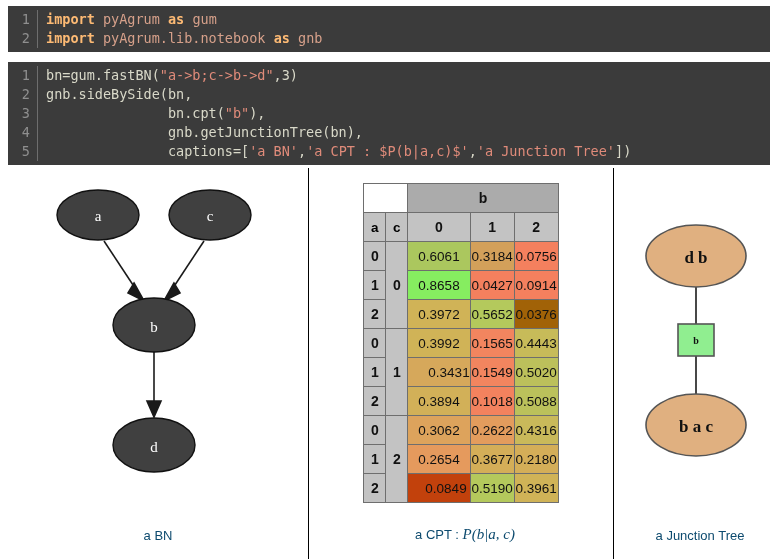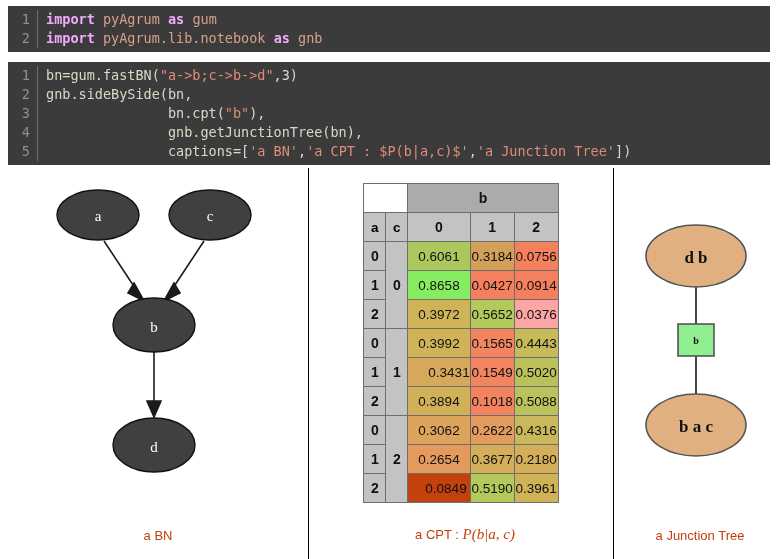--- a/index.html
+++ b/index.html
@@ -43,21 +43,21 @@
     padding-right: 7px;
     color: #8f8f8f;
     border-right: 1px solid #6e6e6e;
     box-sizing: border-box;
     user-select: none;
   }
   .code-text {
     padding-left: 8px;
     color: #d4d4d4;
   }
-  .tok-kw   { color: #f0abfc; font-weight: bold; }
+  .tok-kw   { color: #fdba74; font-weight: bold; }
   .tok-name { color: #d6a08a; }
   .tok-plain{ color: #d9d9c9; }
   .tok-str  { color: #e08b7a; }
 
   
   #panels {
     position: absolute;
     top: 168px;
     left: 0;
     width: 778px;
@@ -89,21 +89,21 @@
     display: flex;
     align-items: center;
     justify-content: center;
   }
   .panel-caption {
     position: absolute;
     bottom: 16px;
     left: 8px; right: 0;
     text-align: center;
     font-size: 13px;
-    color: #c2410c;
+    color: #0c4a6e;
     font-family: "Liberation Sans", sans-serif;
   }
   .caption-math {
     font-family: "Liberation Serif", serif;
     font-style: italic;
     font-size: 15px;
   }
 
   
   table.cpt {
@@ -263,21 +263,21 @@
             <tr>
               <td class="idx">1</td>
               <td class="val" style="background: rgb(134, 237, 96);">0.8658</td>
               <td class="val" style="background: rgb(244, 128, 94);">0.0427</td>
               <td class="val" style="background: rgb(244, 128, 94);">0.0914</td>
             </tr>
             <tr>
               <td class="idx">2</td>
               <td class="val" style="background: rgb(208, 179, 87);">0.3972</td>
               <td class="val" style="background: rgb(180, 201, 92);">0.5652</td>
-              <td class="val" style="background: #fca5a5;">0.0376</td>
+              <td class="val" style="background: #a16207;">0.0376</td>
             </tr>
             <tr>
               <td class="idx">0</td>
               <td class="idx" rowspan="3">1</td>
               <td class="val" style="background: rgb(208, 179, 87);">0.3992</td>
               <td class="val" style="background: rgb(242, 133, 95);">0.1565</td>
               <td class="val" style="background: rgb(199, 187, 89);">0.4443</td>
             </tr>
             <tr>
               <td class="idx">1</td>

